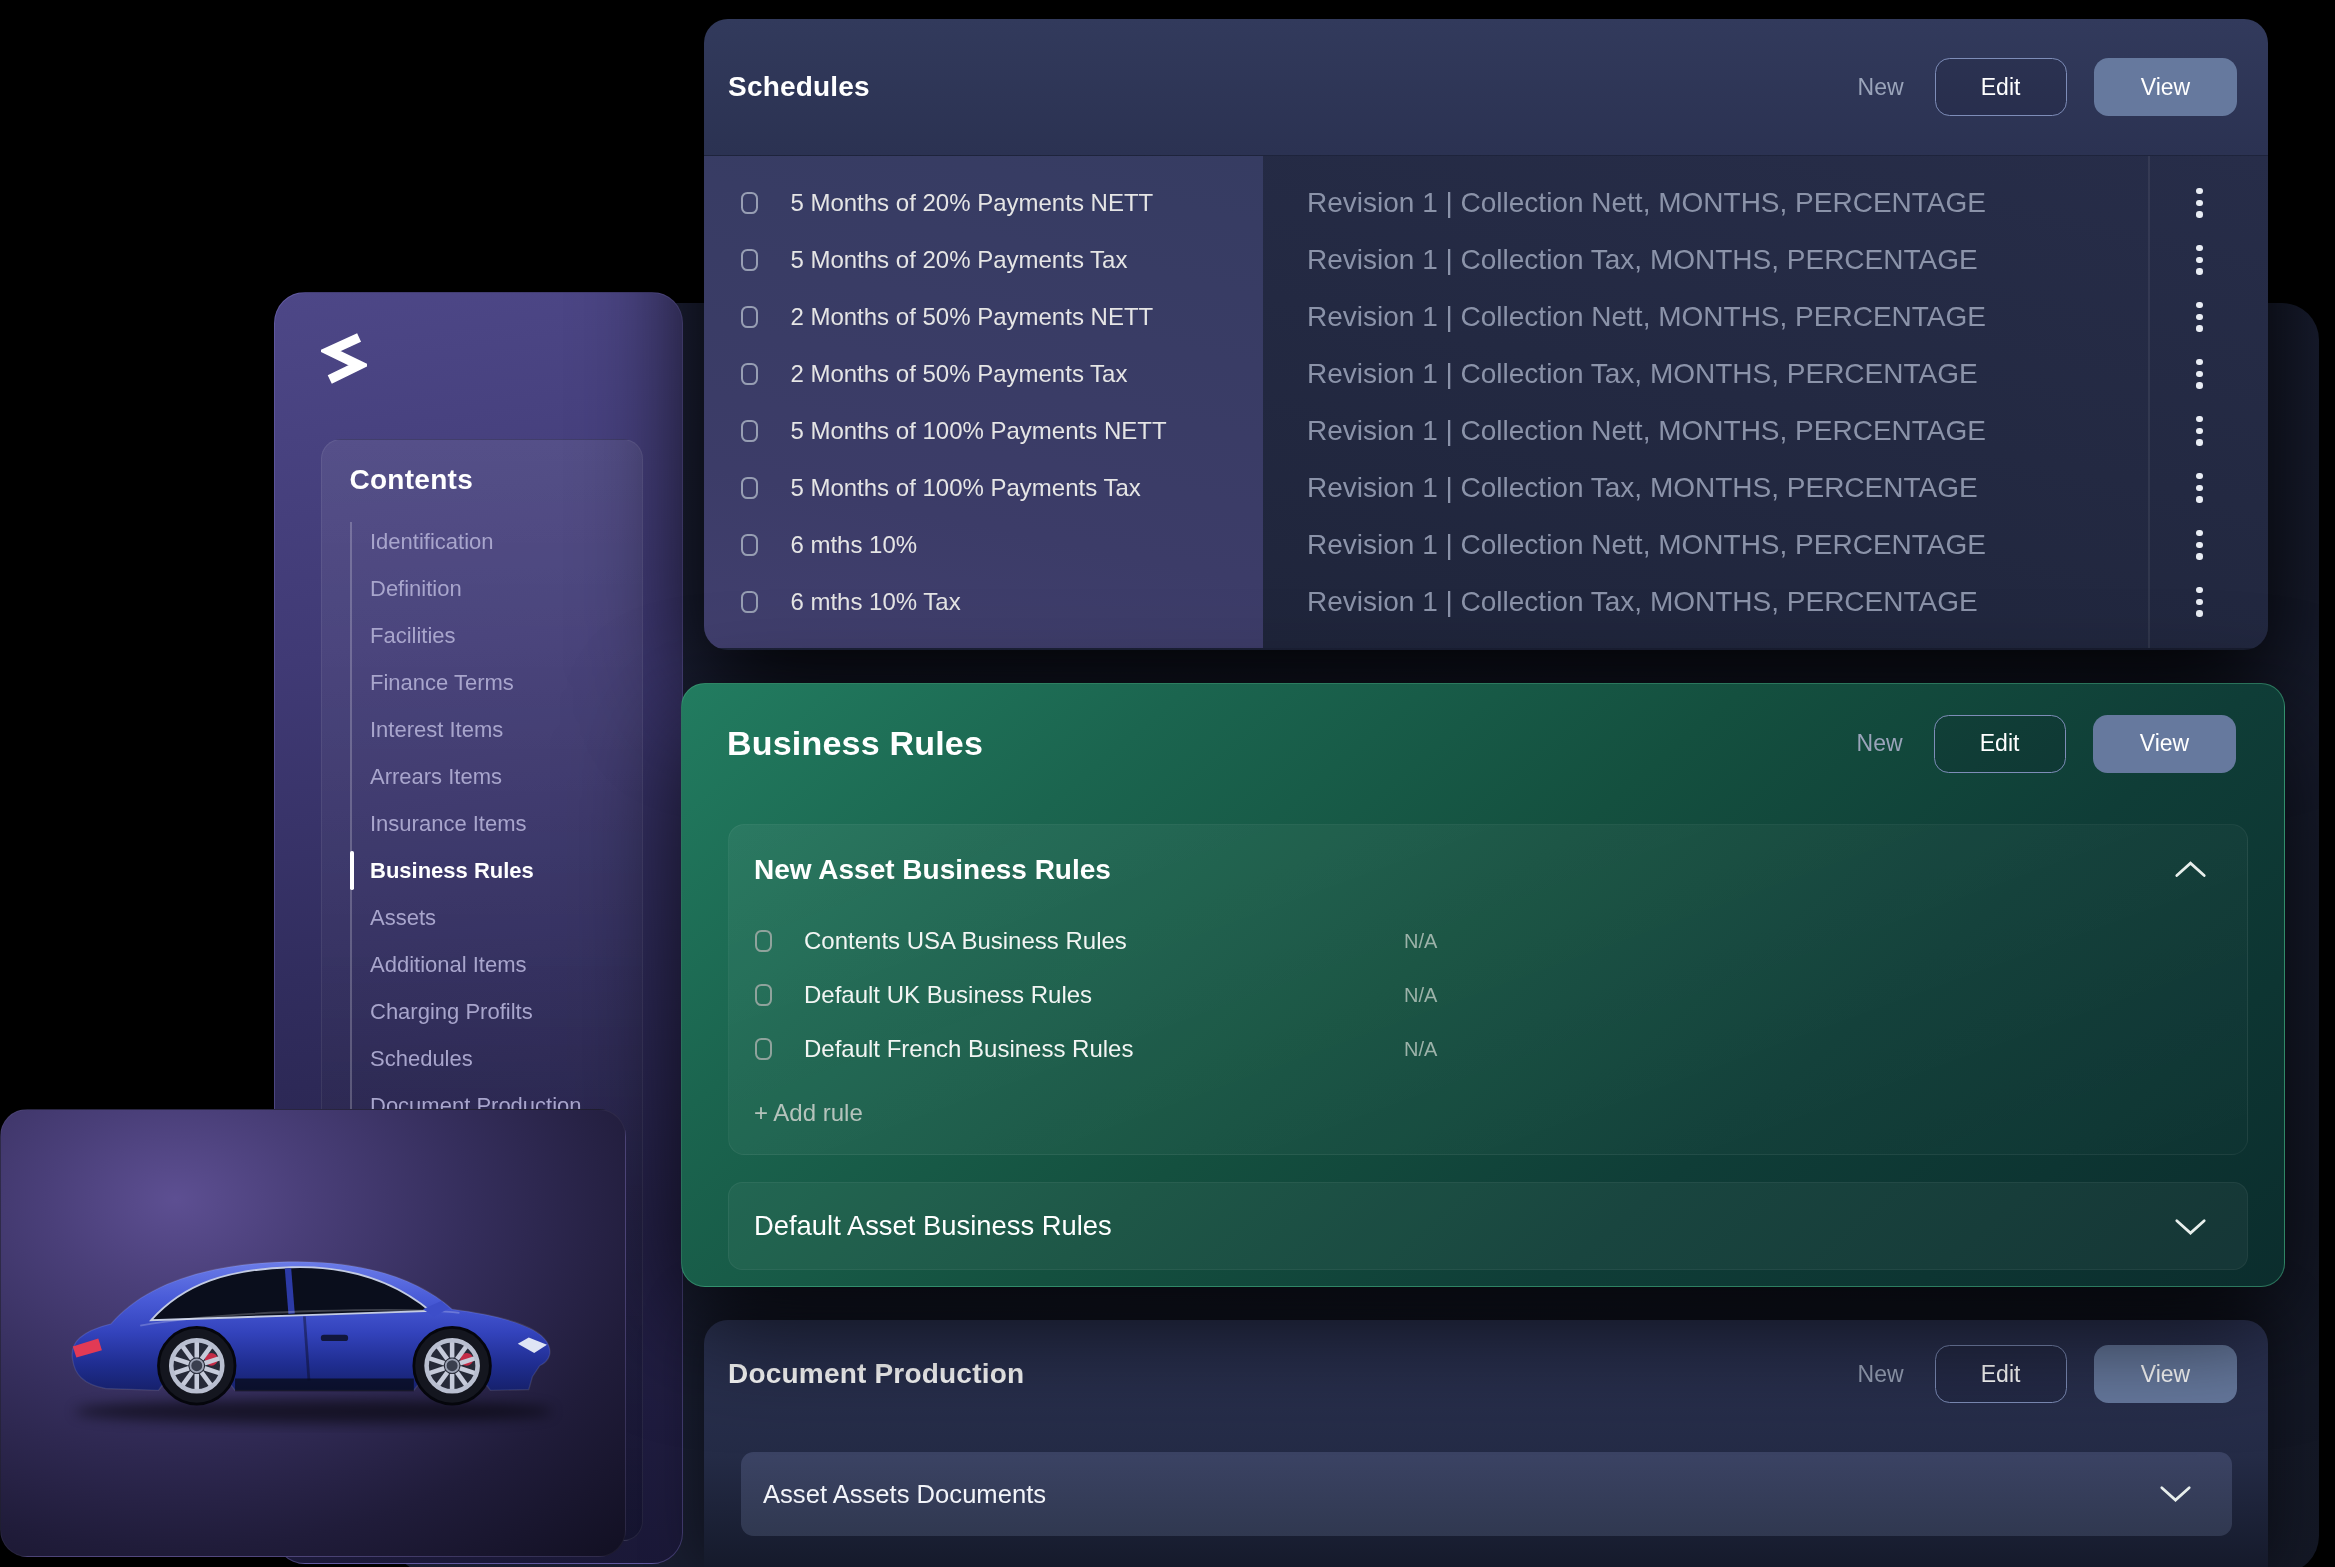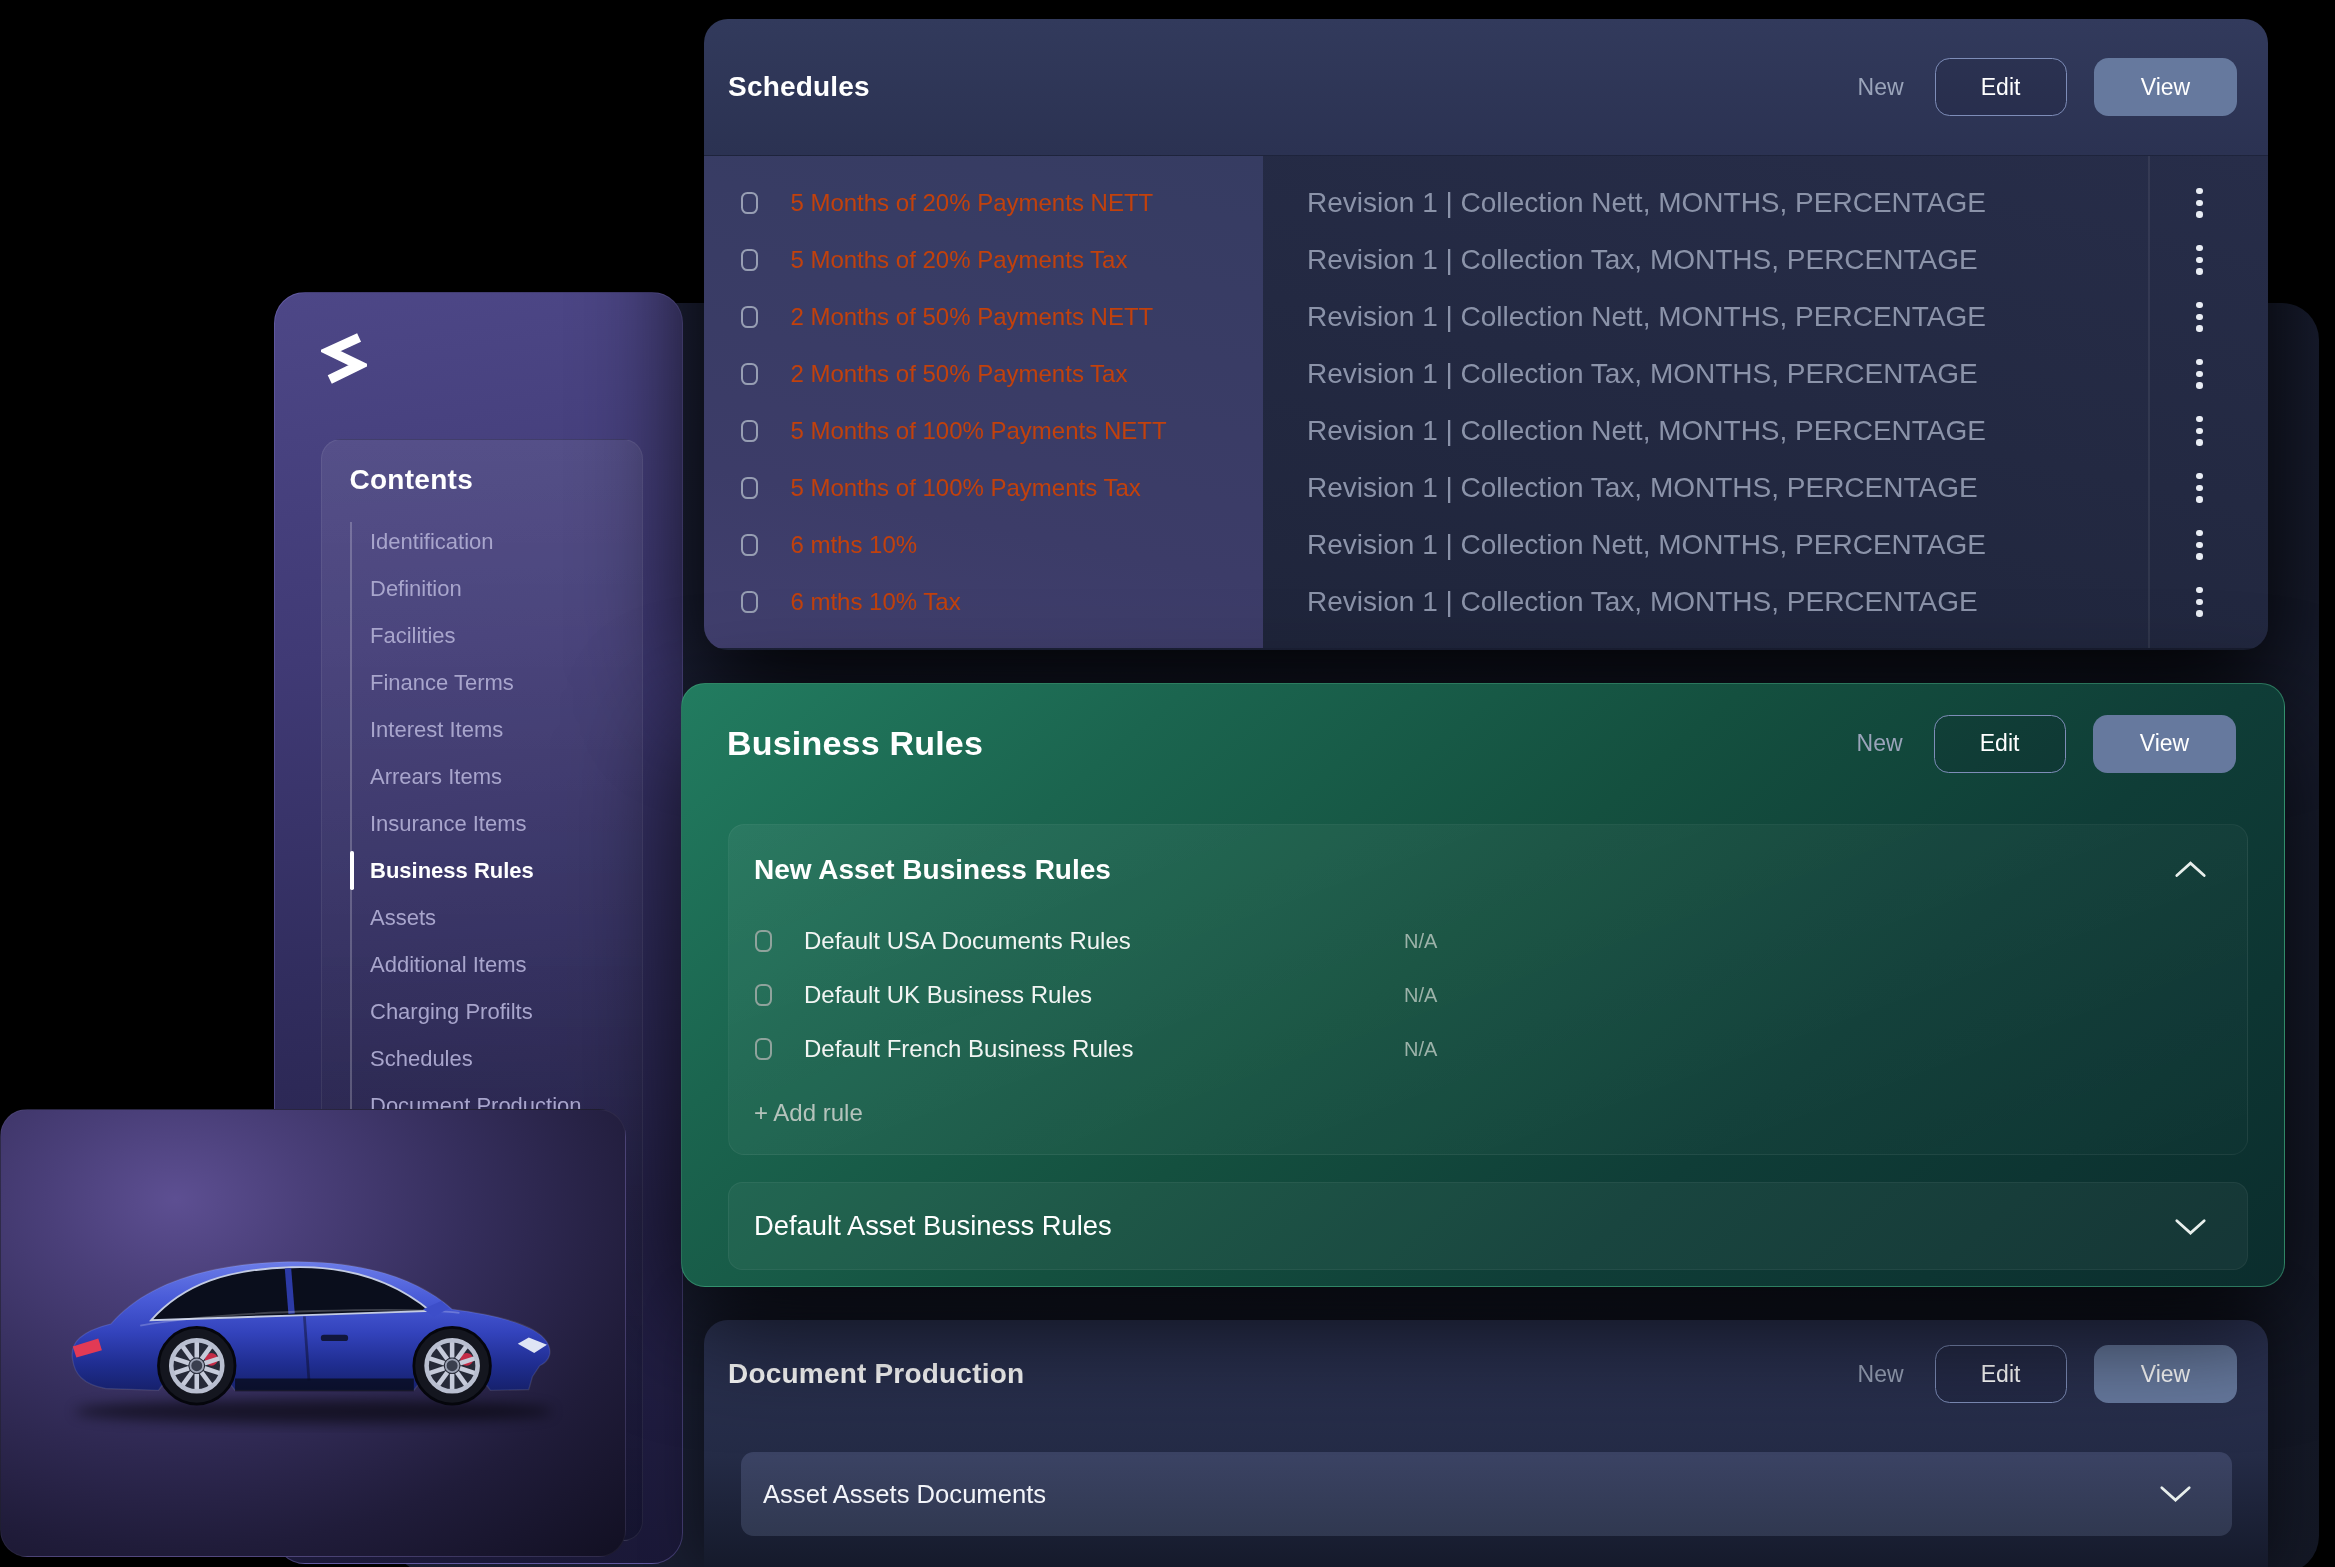--- a/index.html
+++ b/index.html
@@ -55,21 +55,21 @@
     border-bottom:1.8px solid rgba(10,13,28,.5);box-sizing:border-box;}
   .sch-body{position:relative;height:492px;}
   .col-left{position:absolute;left:0;top:0;bottom:0;width:559px;
     background:linear-gradient(192deg,#363c62 0%,#3c3c68 70%,#413f6e 100%);}
   .col-right{position:absolute;left:559px;right:0;top:0;bottom:0;
     background:linear-gradient(192deg,#272d49 0%,#1f253b 100%);}
   .kebab-divider{position:absolute;left:1444px;top:0;bottom:0;width:1.8px;background:rgba(255,255,255,.07);}
   .sch-rows{position:absolute;left:0;right:0;top:18.3px;}
   .sch-row{position:relative;height:57px;display:flex;align-items:center;}
   .sch-row .checkbox{margin-left:37px;}
-  .sch-row .row-name{margin-left:32px;font-size:24px;color:#c2410c;}
+  .sch-row .row-name{margin-left:32px;font-size:24px;color:#e5e5e5;}
   .sch-row .row-meta{position:absolute;left:603px;font-size:28px;color:#8b93a9;}
   .sch-row .kebab{position:absolute;left:1489px;}
 
   
   .br-panel{left:681px;top:683px;width:1604px;height:604px;border-radius:24px;overflow:hidden;z-index:6;
     background:linear-gradient(140deg,#227c60 0%,#1b654f 22%,#14503f 46%,#0f3d37 68%,#0b2d2d 100%);
     border:0.9px solid rgba(64,160,120,.6);box-sizing:border-box;
     box-shadow:0 37px 110px rgba(0,0,0,.8);}
   .br-header{height:119px;display:flex;align-items:center;padding:0 48px 0 45px;}
   .br-title{font-size:34px;font-weight:700;color:#fff;letter-spacing:0.2px;}
@@ -295,21 +295,21 @@
       <div class="br-sec-title">New Asset Business Rules</div>
       <span class="chev">
         <svg width="33" height="18.3" viewBox="0 0 36 20">
             <path d="M3 17 L18 3.5 L33 17" fill="none" stroke="#e8efec" stroke-width="3" stroke-linecap="round"></path>
           </svg>
       </span>
       <div class="br-rows">
 
           <div class="br-row">
             <span class="checkbox"></span>
-            <span class="row-name">Default USA Documents Rules</span>
+            <span class="row-name">Contents USA Business Rules</span>
             <span class="row-val">N/A</span>
           </div>
 
           <div class="br-row">
             <span class="checkbox"></span>
             <span class="row-name">Default UK Business Rules</span>
             <span class="row-val">N/A</span>
           </div>
 
           <div class="br-row">

